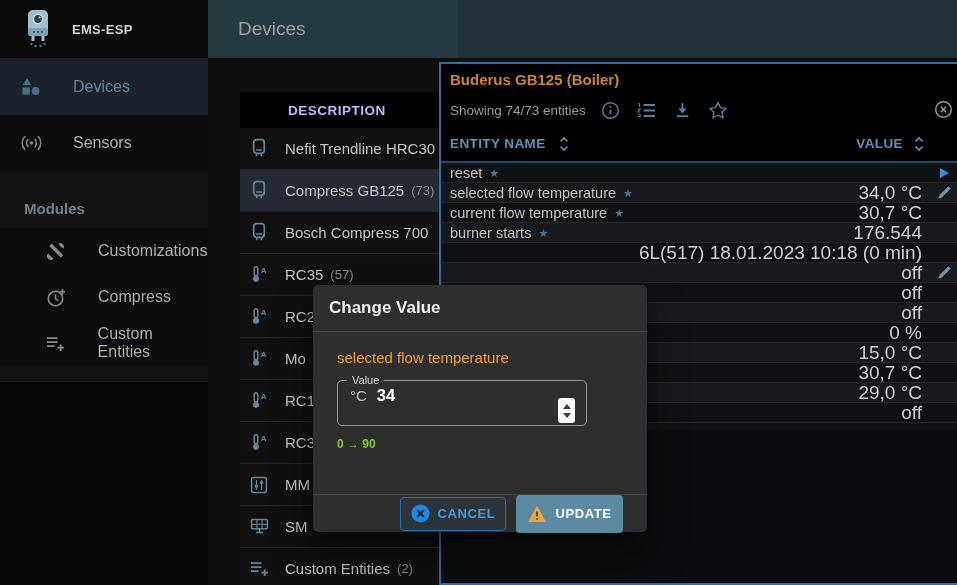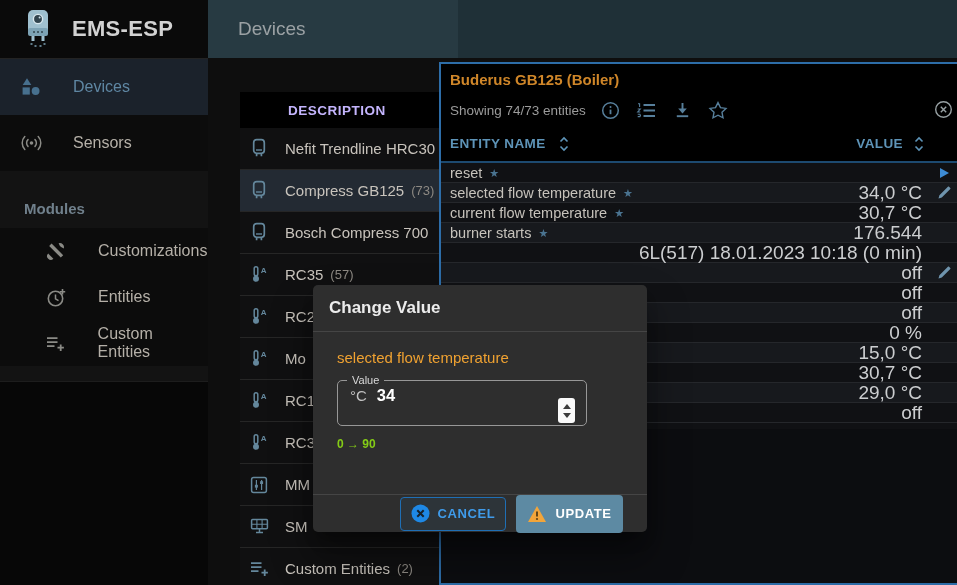--- a/index.html
+++ b/index.html
@@ -6,21 +6,21 @@
   *{box-sizing:border-box;}
   .stage{
     position:relative;width:957px;height:585px;overflow:hidden;
     background:#0e0e0e;font-family:"Liberation Sans",sans-serif;
     -webkit-font-smoothing:antialiased;
   }
   
   .topbar{position:absolute;left:0;top:0;width:957px;height:58px;z-index:4;}
   .brand{position:absolute;left:0;top:0;width:208px;height:58px;background:#0a0a0a;
          display:flex;align-items:center;padding-left:20px;}
-  .brand-name{color:#d2d2d2;font-size:22px;font-weight:bold;letter-spacing:.3px;margin-left:16px;}
+  .brand-name{color:#d2d2d2;font-size:13px;font-weight:bold;letter-spacing:.3px;margin-left:16px;}
   .bar-rest{position:absolute;left:208px;top:0;width:749px;height:58px;background:#1f3037;}
   .bar-tab{position:absolute;left:0;top:0;width:250px;height:58px;background:#273a42;
            display:flex;align-items:center;padding-left:30px;}
   .bar-title{color:#9ba1a4;font-size:19px;}
   
   .sidebar{position:absolute;left:0;top:58px;width:208px;height:527px;background:#131313;
            border-top:1px solid #232323;z-index:3;}
   .nav-item{height:56px;display:flex;align-items:center;padding-left:18px;cursor:pointer;}
   .nav-item .nav-icon{width:26px;display:flex;justify-content:center;color:#8b8b86;}
   .nav-item .nav-label{margin-left:29px;font-size:16px;color:#b5b0a8;}
@@ -163,21 +163,21 @@
           <span class="nav-label">Customizations</span>
         </div>
         <div class="nav-item  plain">
           <span class="nav-icon">
             <svg width="21" height="21" viewBox="0 0 21 21" fill="none" stroke="currentColor">
               <circle cx="9.5" cy="11.5" r="7.2" stroke-width="1.6"></circle>
               <path d="M9.5 7.5v4.3l3 1.8" stroke-width="1.5"></path>
               <path d="M16.5 2v5.4M13.8 4.7h5.4" stroke-width="1.6"></path>
             </svg>
           </span>
-          <span class="nav-label">Entities</span>
+          <span class="nav-label">Compress</span>
         </div>
         <div class="nav-item  plain">
           <span class="nav-icon">
             <svg width="21" height="17" viewBox="0 0 21 17" stroke="currentColor" fill="none">
               <path d="M2 3.2h10.5M2 7.2h10.5M2 11.2h7.5" stroke-width="1.8"></path>
               <path d="M15.7 9.5v6.4M12.5 12.7h6.4" stroke-width="1.8"></path>
             </svg>
           </span>
           <span class="nav-label">Custom Entities</span>
         </div>

